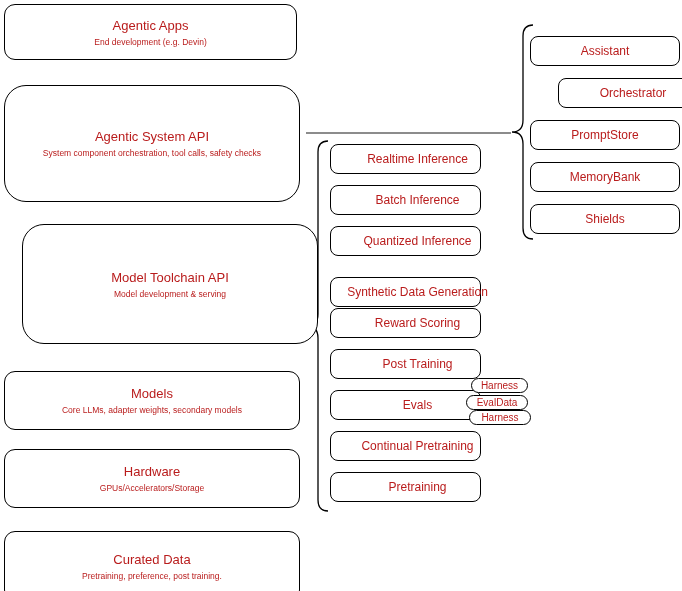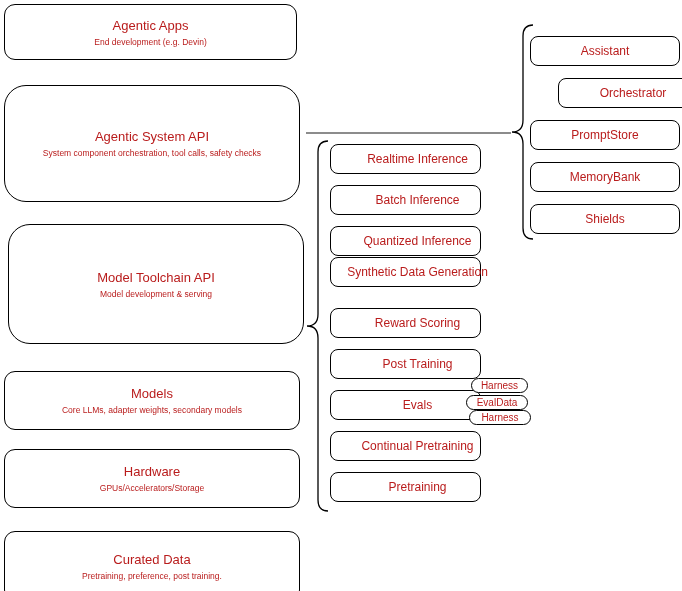--- a/index.html
+++ b/index.html
@@ -48,21 +48,21 @@
   <div class="node layer" style="left:4px;top:4px;width:293px;height:56px;">
     <div class="title">Agentic Apps</div>
     <div class="subtitle">End development (e.g. Devin)</div>
   </div>
 
   <div class="node layer big" style="left:4px;top:85px;width:296px;height:117px;">
     <div class="title">Agentic System API</div>
     <div class="subtitle">System component orchestration, tool calls, safety checks</div>
   </div>
 
-  <div class="node layer big" style="left:8px;top:224px;width:296px;height:120px;">
+  <div class="node layer big" style="left:22px;top:224px;width:296px;height:120px;">
     <div class="title">Model Toolchain API</div>
     <div class="subtitle">Model development &amp; serving</div>
   </div>
 
   <div class="node layer" style="left:4px;top:371px;width:296px;height:59px;">
     <div class="title">Models</div>
     <div class="subtitle">Core LLMs, adapter weights, secondary models</div>
   </div>
 
   <div class="node layer" style="left:4px;top:449px;width:296px;height:59px;">
@@ -71,21 +71,21 @@
   </div>
 
   <div class="node layer" style="left:4px;top:531px;width:296px;height:70px;">
     <div class="title">Curated Data</div>
     <div class="subtitle">Pretraining, preference, post training.</div>
   </div>
 
   <div class="node mid" style="top:144px;">Realtime Inference</div>
   <div class="node mid" style="top:185px;">Batch Inference</div>
   <div class="node mid" style="top:226px;">Quantized Inference</div>
-  <div class="node mid" style="top:257px;text-align:right;">Synthetic Data Generation</div>
+  <div class="node mid" style="top:277px;text-align:right;">Synthetic Data Generation</div>
   <div class="node mid" style="top:308px;">Reward Scoring</div>
   <div class="node mid" style="top:349px;">Post Training</div>
   <div class="node mid" style="top:390px;">Evals</div>
   <div class="node mid" style="top:431px;">Continual Pretraining</div>
   <div class="node mid" style="top:472px;">Pretraining</div>
 
   <div class="pill" style="left:471px;top:378px;width:57px;height:15px;">Harness</div>
   <div class="pill" style="left:466px;top:395px;width:62px;height:15px;">EvalData</div>
   <div class="pill" style="left:469px;top:410px;width:62px;height:15px;">Harness</div>
 

